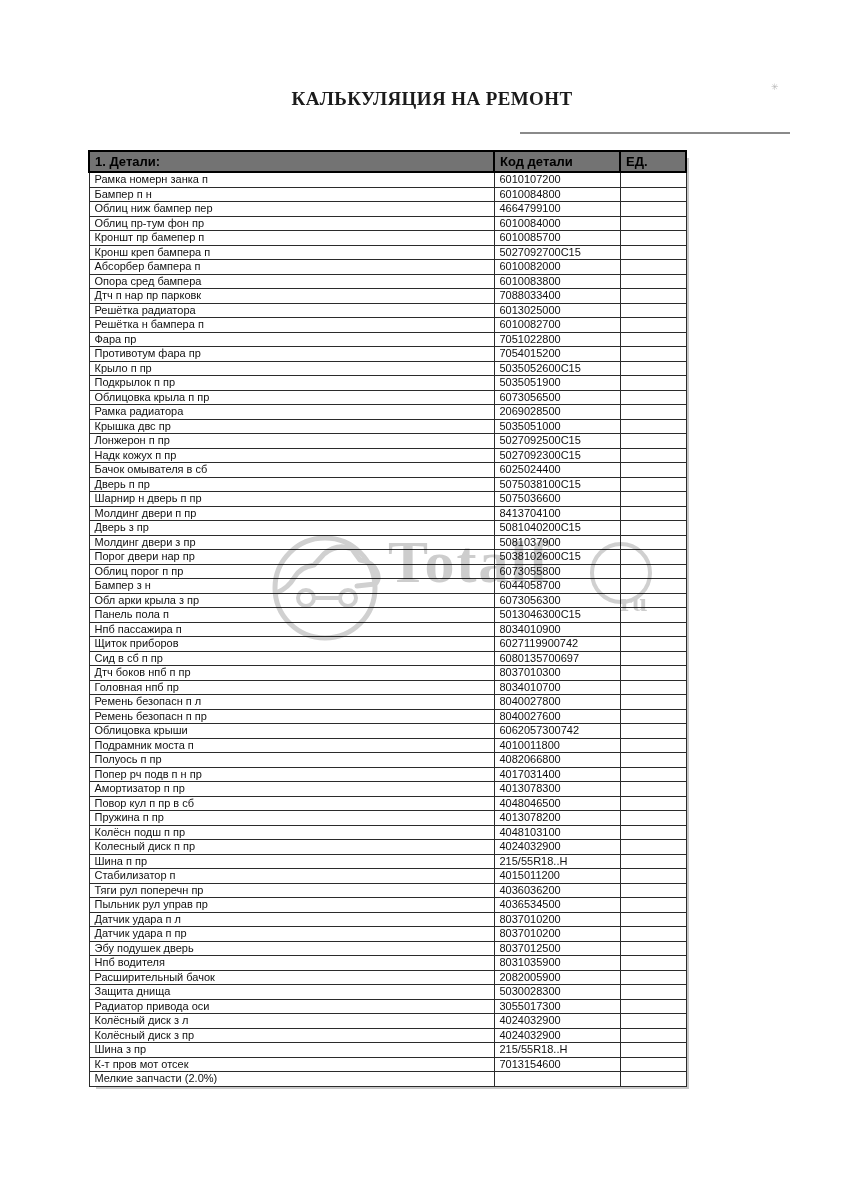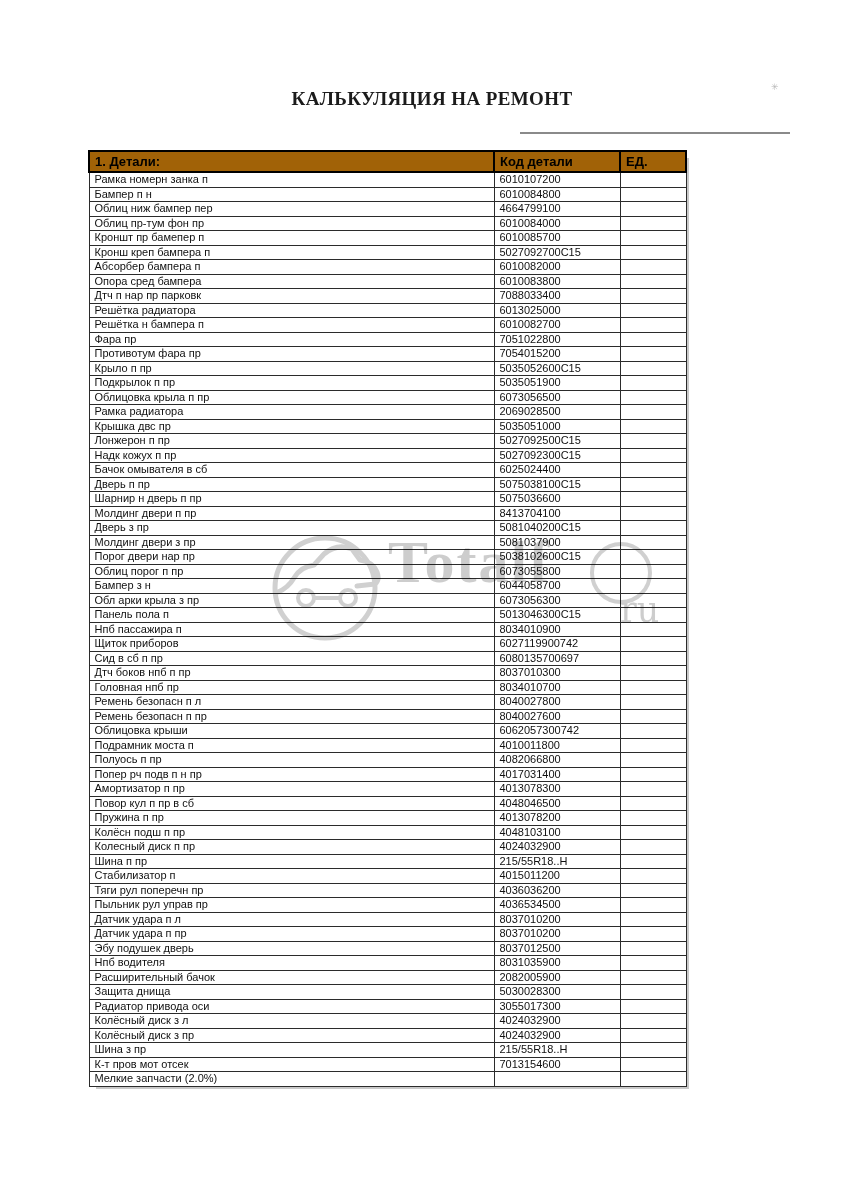--- a/index.html
+++ b/index.html
@@ -22,21 +22,21 @@
     border-top:2px solid #8a8a8a;
   }
 
   table.parts-table {
     position:absolute; top:150px; left:88px; width:597px;
     border-collapse:collapse; table-layout:fixed; background:#fff;
     box-shadow:5px 5px 0 -3px #c9c9c9;
   }
   col.c1 { width:405px; } col.c2 { width:126px; } col.c3 { width:66px; }
   thead th {
-    background:#a16207; border:2px solid #000; text-align:left;
+    background:#737373; border:2px solid #000; text-align:left;
     font-size:13px; font-weight:bold; color:#000;
     height:17px; line-height:17px; padding:1px 0 1px 5px;
     white-space:nowrap; overflow:hidden;
   }
   tbody td {
     border:1px solid #2b2b2b; font-size:11px; color:#101010;
     height:13.5px; line-height:13px; padding:0 0 0 5px;
     white-space:nowrap; overflow:hidden;
   }
 
@@ -49,21 +49,21 @@
     position:absolute; left:120px; top:16px;
     font-family:Liberation Serif, serif; font-weight:bold; font-size:60px;
     color:#a3a3a3; letter-spacing:2px;
   }
   .wm-ring {
     position:absolute; left:322px; top:30px; width:54px; height:54px;
     border:4px solid #aaaaaa; border-radius:50%;
   }
   .wm-ru {
     position:absolute; left:352px; top:78px;
-    font-family:"DejaVu Serif", serif; font-weight:normal; font-size:35px;
+    font-family:"DejaVu Serif", serif; font-weight:bold; font-size:22px;
     color:#a3a3a3;
   }
 </style>
 </head>
 <body>
 
 <div class="page">
 
   <div class="doc-title">КАЛЬКУЛЯЦИЯ НА РЕМОНТ</div>
   <div class="corner-mark">✳</div>

